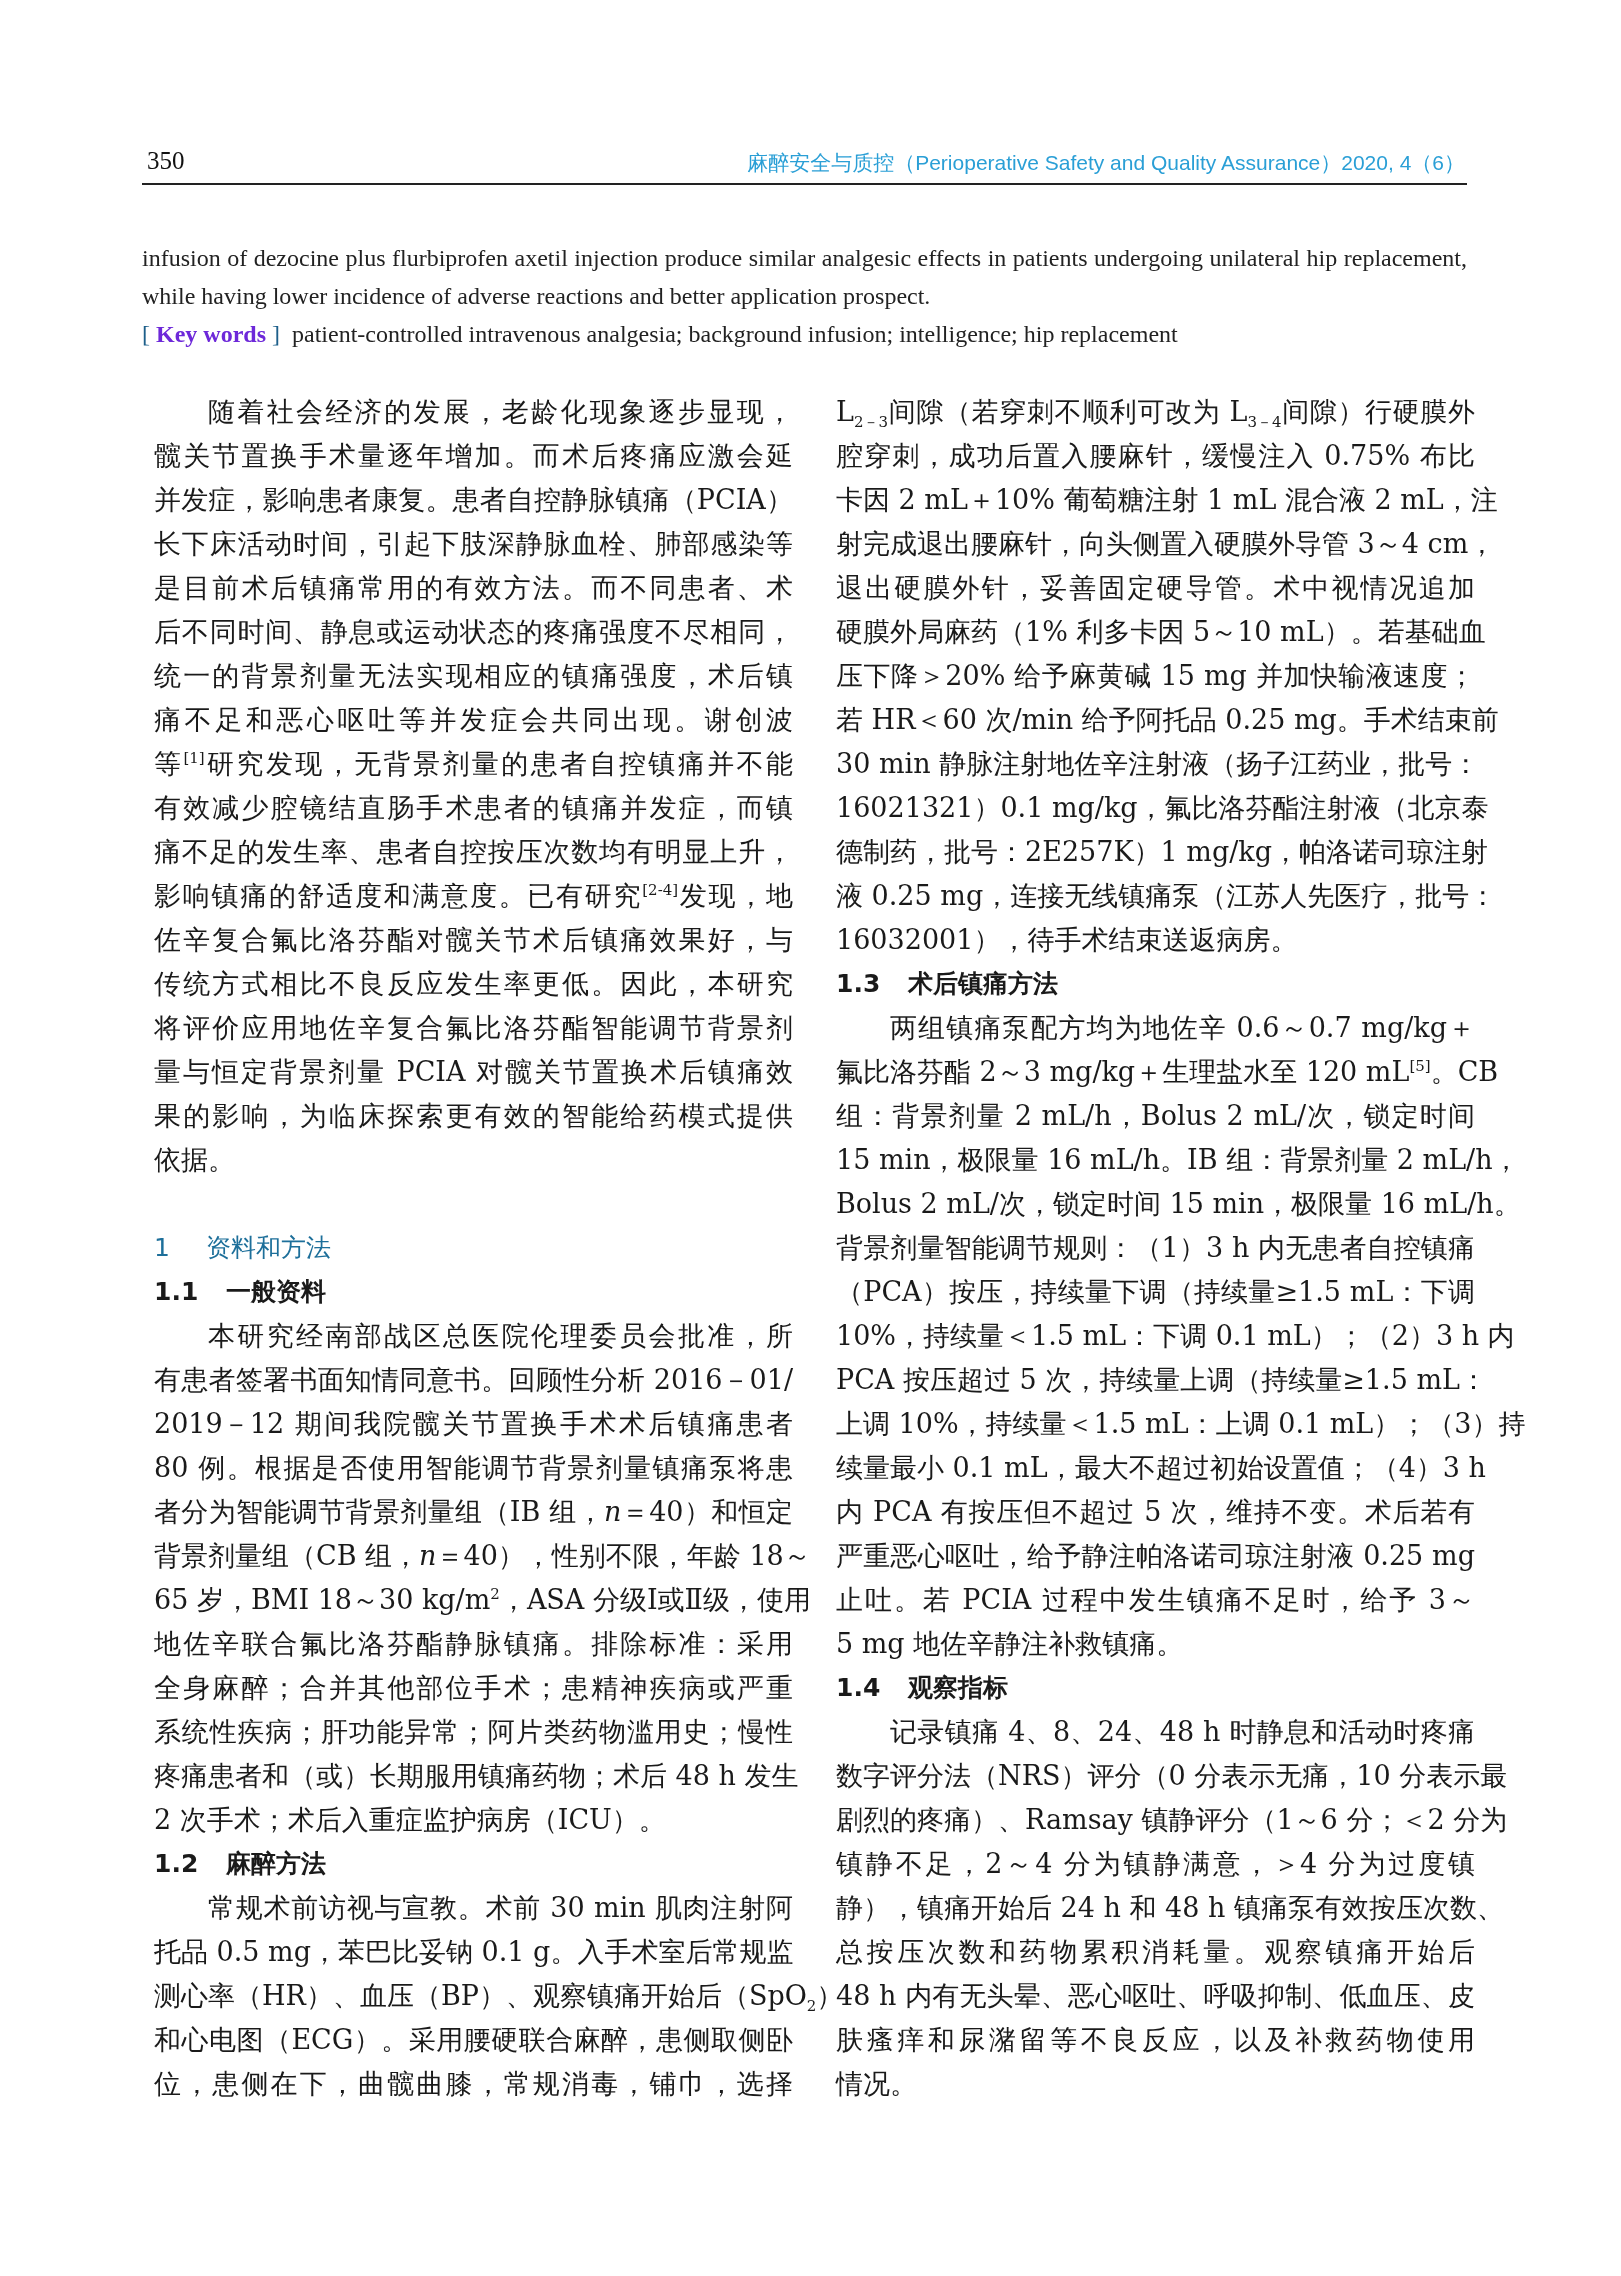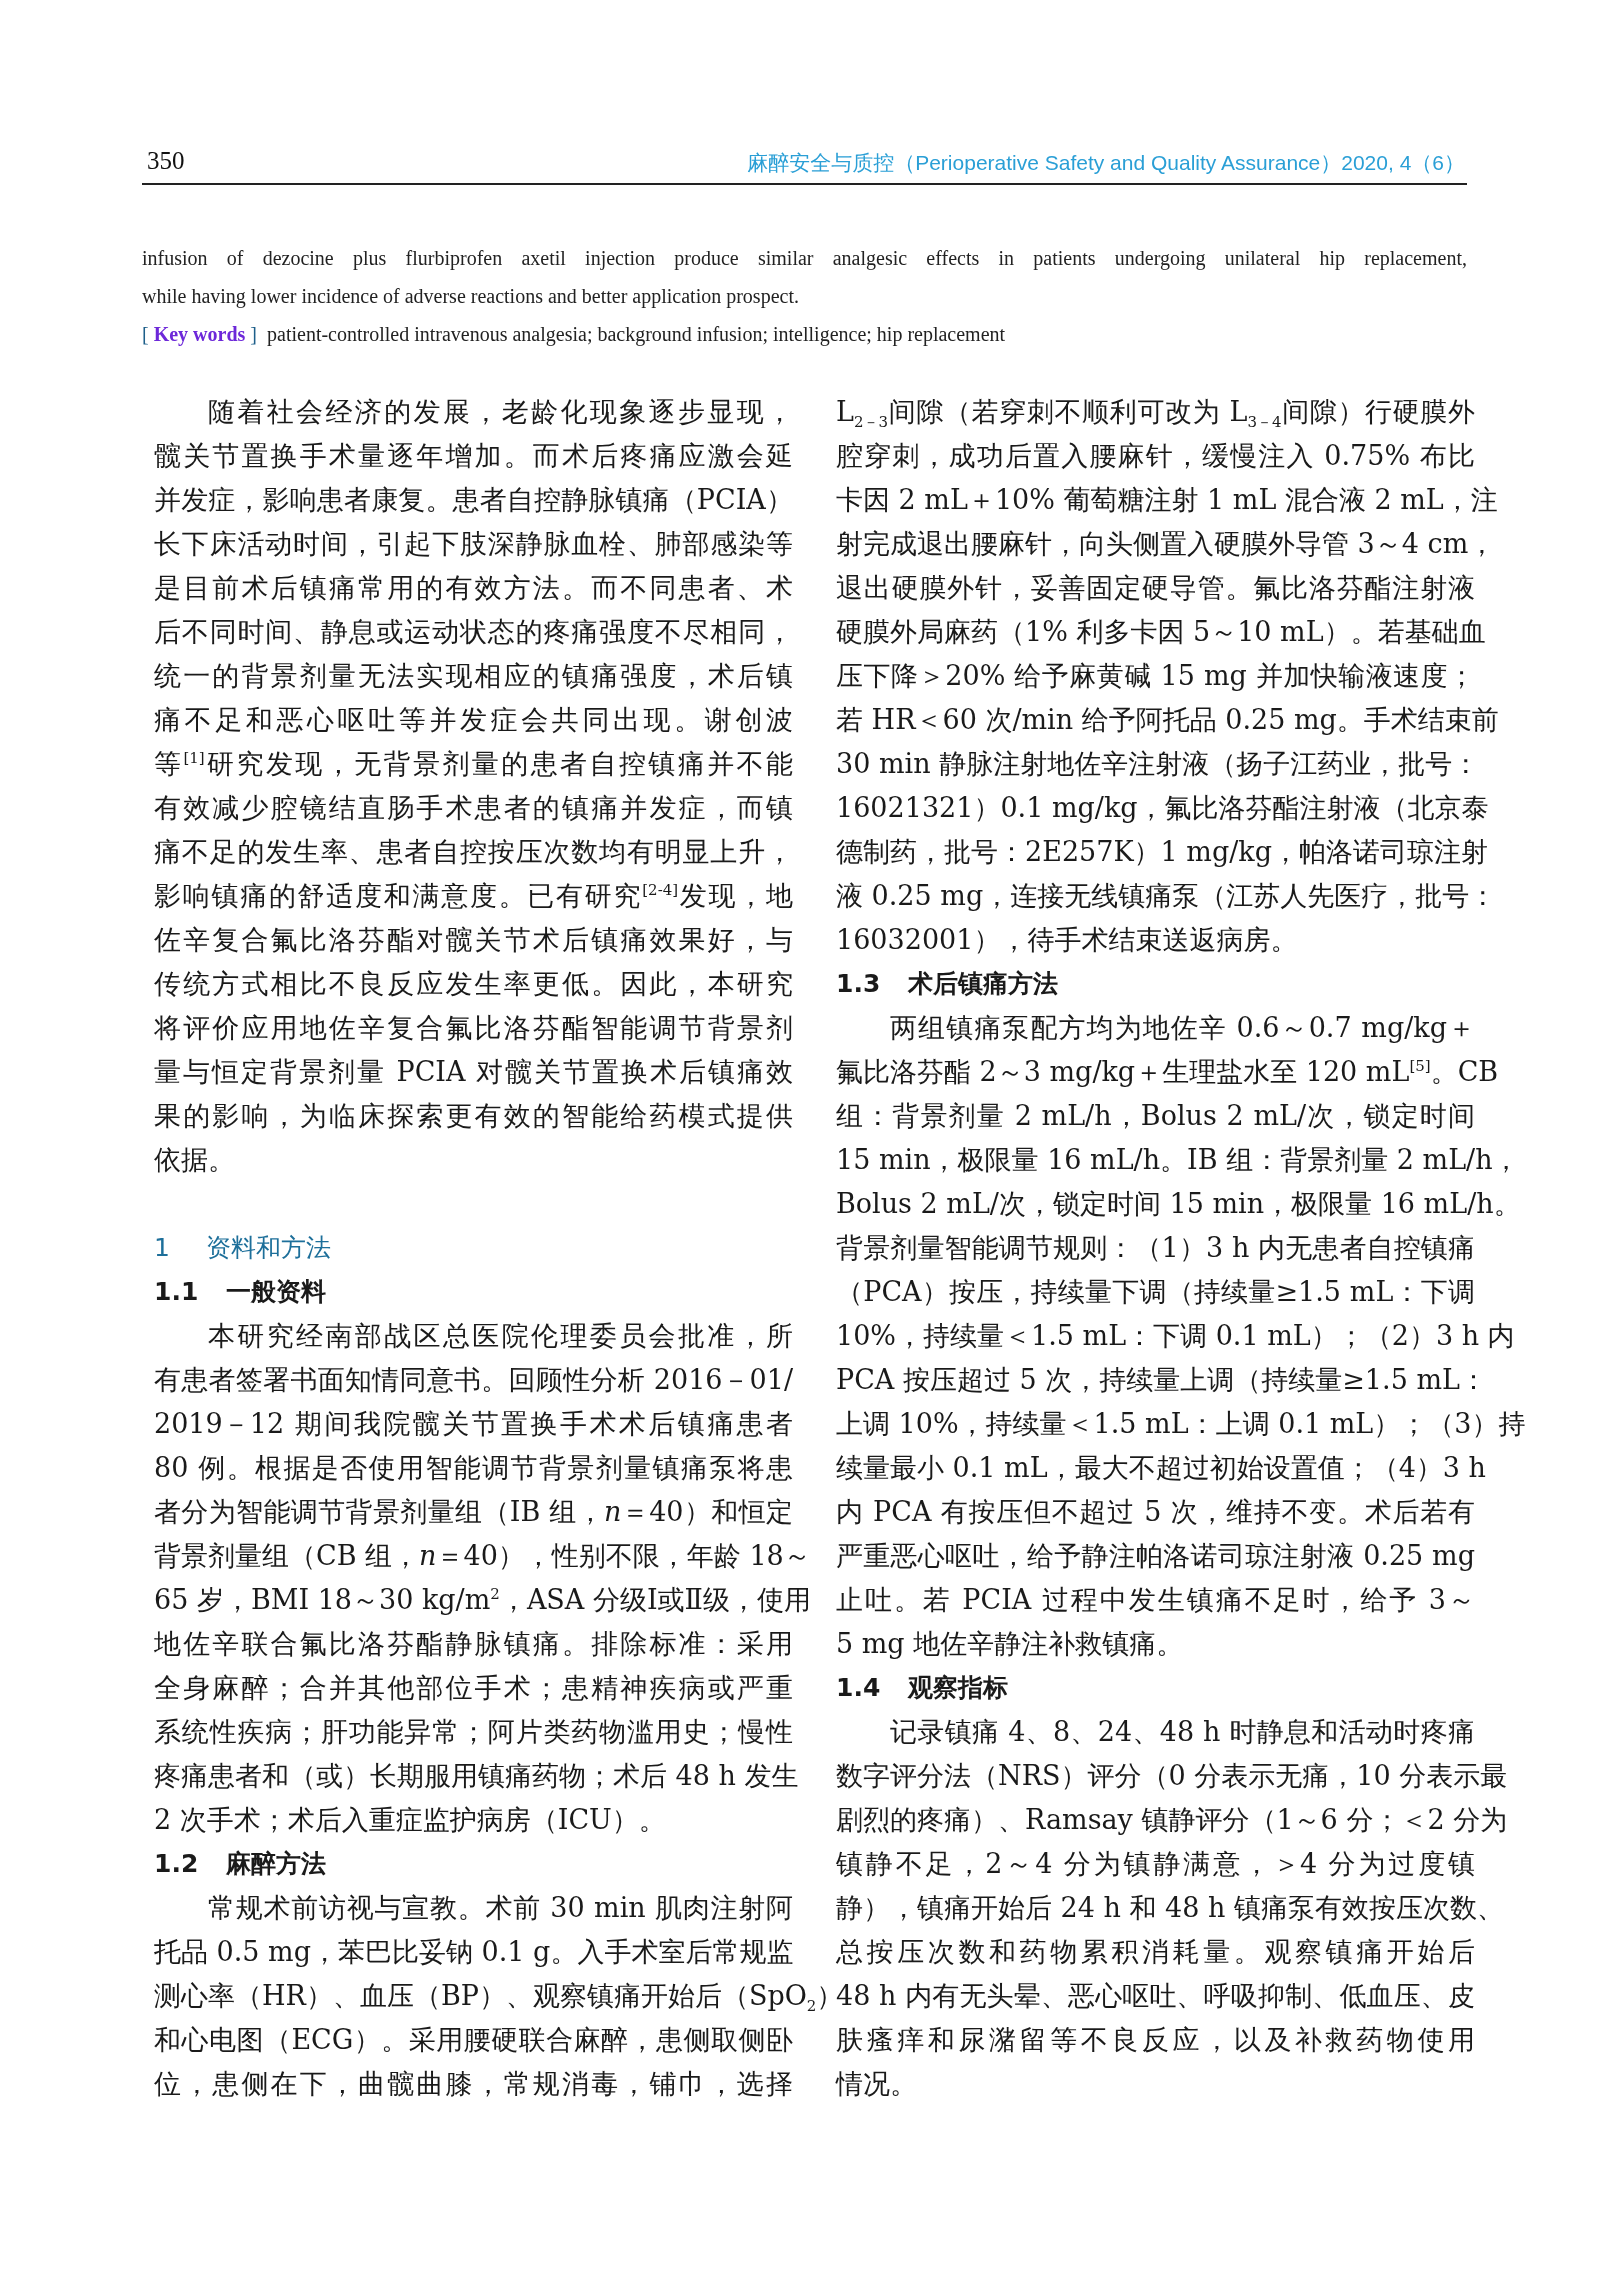--- a/index.html
+++ b/index.html
@@ -5,21 +5,21 @@
   html, body { margin: 0; padding: 0; background: #ffffff; }
   body { width: 1622px; height: 2277px; position: relative; overflow: hidden;
          font-family: "DejaVu Serif", "Liberation Serif", serif; color: #1a1a1a; }
   .page-num { position: absolute; left: 147px; top: 147px; font-size: 25px;
               font-family: "Liberation Serif", serif; color: #111; }
   .running-head { position: absolute; right: 157px; top: 149px; font-size: 21px;
                   font-family: "Liberation Sans", sans-serif; color: #2a9fd6; white-space: nowrap; }
   .head-rule { position: absolute; left: 142px; top: 183px; width: 1325px; height: 0;
                border-top: 2px solid #222; }
   .abstract { position: absolute; left: 142px; top: 239px; width: 1325px;
-              font-family: "Liberation Serif", serif; font-size: 20px; line-height: 38px; color: #222; }
+              font-family: "Liberation Serif", serif; font-size: 24px; line-height: 38px; color: #222; }
   .abstract .line { white-space: nowrap; text-align-last: justify; display: block; }
   .abstract .line.last { text-align-last: left; }
   .kw-label { color: #6d28d9; font-weight: bold; }
   .kw-bracket { color: #1d5f8a; }
   .col { position: absolute; top: 390px; width: 639px; font-size: 27px; line-height: 44px;
          font-family: "DejaVu Serif", serif; color: #1a1a1a; margin-left: 12px; }
   .col.left { left: 142px; }
   .col.right { left: 824px; }
   .ln { display: block; height: 44px; white-space: nowrap; overflow: visible;
         text-align: justify; text-align-last: justify; }
@@ -93,21 +93,21 @@
       <span class="ln">和心电图（ECG）。采用腰硬联合麻醉，患侧取侧卧</span>
       <span class="ln">位，患侧在下，曲髋曲膝，常规消毒，铺巾，选择</span>
     </div>
   </div>
 <div class="col right" id="rightcol">
     <div>
       <span class="ln"><span>L</span><sub>2－3</sub><span>间隙（若穿刺不顺利可改为 L</span><sub>3－4</sub><span>间隙）行硬膜外</span></span>
       <span class="ln">腔穿刺，成功后置入腰麻针，缓慢注入 0.75% 布比</span>
       <span class="ln">卡因 2 mL＋10% 葡萄糖注射 1 mL 混合液 2 mL，注</span>
       <span class="ln">射完成退出腰麻针，向头侧置入硬膜外导管 3～4 cm，</span>
-      <span class="ln">退出硬膜外针，妥善固定硬导管。氟比洛芬酯注射液</span>
+      <span class="ln">退出硬膜外针，妥善固定硬导管。术中视情况追加</span>
       <span class="ln">硬膜外局麻药（1% 利多卡因 5～10 mL）。若基础血</span>
       <span class="ln">压下降＞20% 给予麻黄碱 15 mg 并加快输液速度；</span>
       <span class="ln">若 HR＜60 次/min 给予阿托品 0.25 mg。手术结束前</span>
       <span class="ln">30 min 静脉注射地佐辛注射液（扬子江药业，批号：</span>
       <span class="ln">16021321）0.1 mg/kg，氟比洛芬酯注射液（北京泰</span>
       <span class="ln">德制药，批号：2E257K）1 mg/kg，帕洛诺司琼注射</span>
       <span class="ln">液 0.25 mg，连接无线镇痛泵（江苏人先医疗，批号：</span>
       <span class="ln end">16032001），待手术结束送返病房。</span>
     </div>
     <span class="ln h2"><span class="num2">1.3</span><span>术后镇痛方法</span></span>

